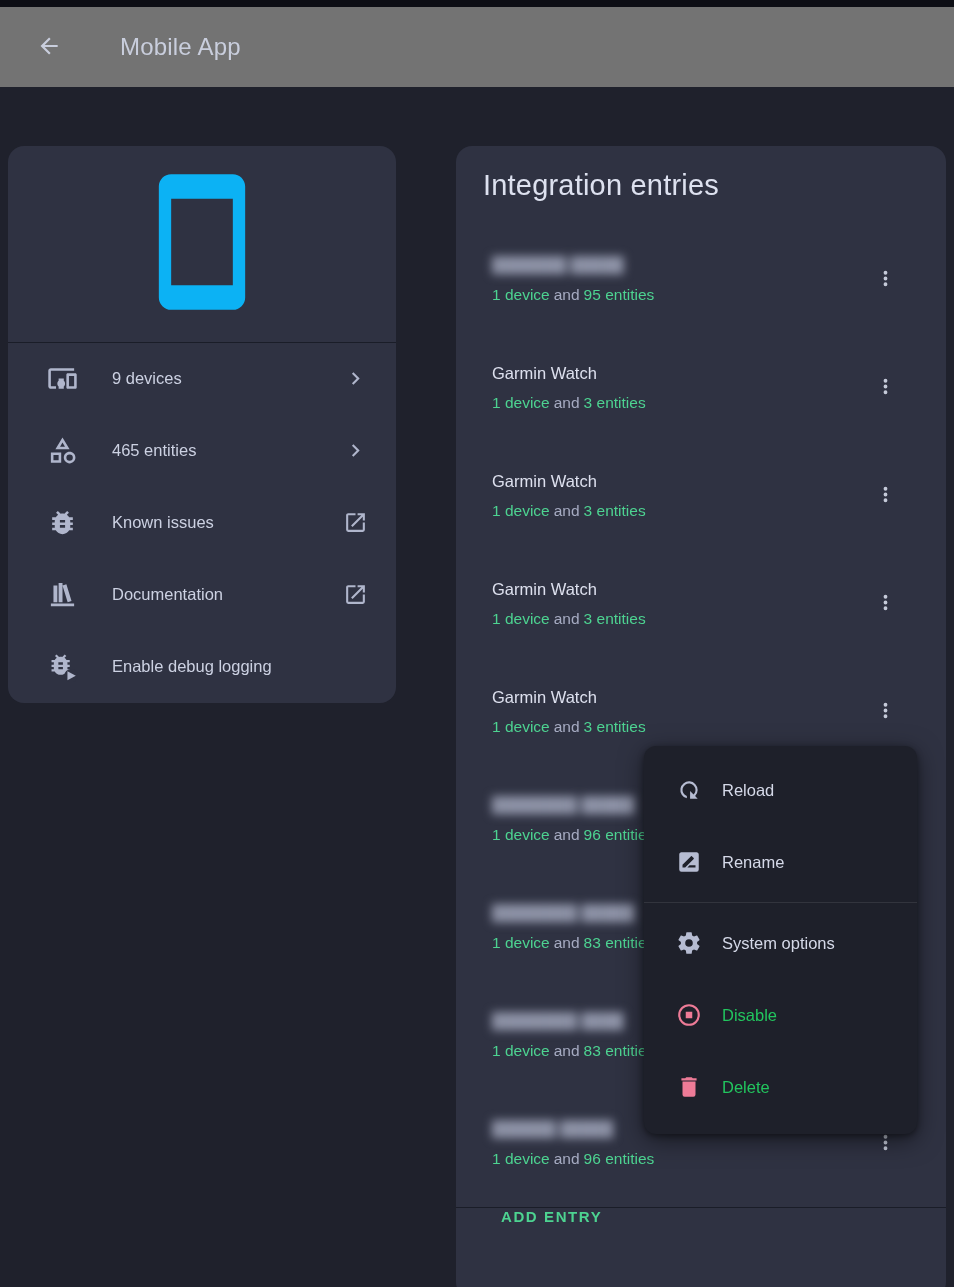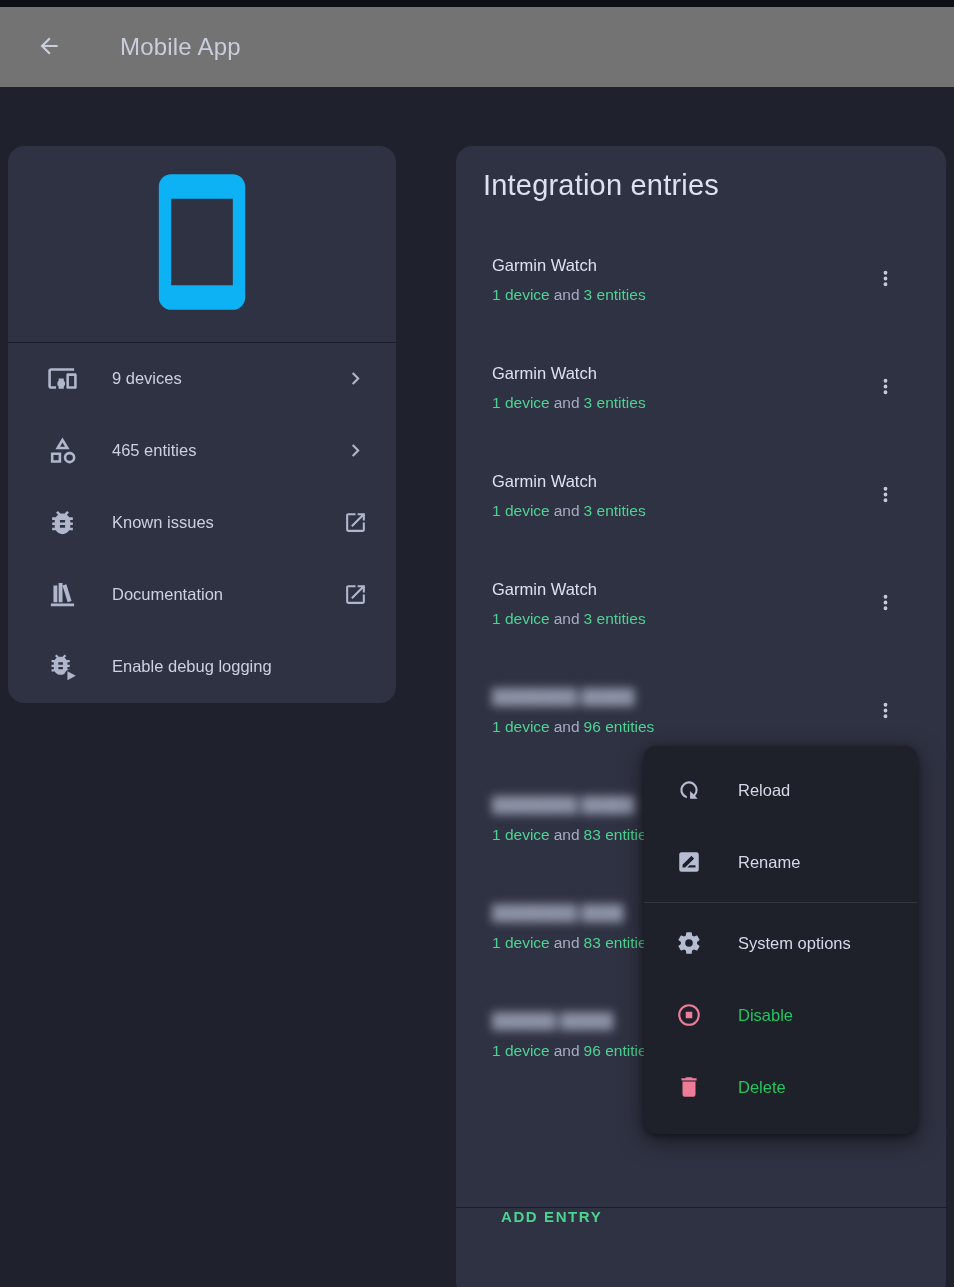--- a/index.html
+++ b/index.html
@@ -77,21 +77,21 @@
     background:#1e202a; border-radius:12px; z-index:10;
     box-shadow:0 6px 24px rgba(0,0,0,.5), 0 2px 6px rgba(0,0,0,.4);
     padding:8px 0; display:flex; flex-direction:column;
   }
   .menu-item {
     height:72px; display:flex; align-items:center; padding-left:32px;
     cursor:pointer; background:none; border:none; text-align:left; font-family:inherit;
   }
   .menu-item .mi-icon { width:26px; height:26px; flex:0 0 auto; display:flex; align-items:center; justify-content:center; }
   .menu-item .mi-icon svg { width:26px; height:26px; fill:#b6bcd2; }
-  .menu-item .mi-label { margin-left:36px; font-size:16.5px; color:#d5d9e8;text-align:center; }
+  .menu-item .mi-label { margin-left:20px; font-size:16.5px; color:#d5d9e8;text-align:center; }
   .menu-item.danger .mi-icon svg { fill:#ee7b97; }
   .menu-item.danger .mi-label { color:#22c55e; }
   .menu-divider { height:1px; background:rgba(255,255,255,.09); margin:4px 0; }
 </style>
 </head>
 <body>
 
 <svg width="0" height="0" style="position:absolute">
   <defs>
     <path id="p-arrow-left" d="M20,11V13H8L13.5,18.5L12.08,19.92L4.16,12L12.08,4.08L13.5,5.5L8,11H20Z"></path>
@@ -183,20 +183,31 @@
     </div>
 
   </div>
 </section>
 
 <section class="card entries-card">
   <h2 class="entries-title">Integration entries</h2>
 
   <div class="entries-list">
 
+    <div class="entry">
+      <div class="entry-name" data-redacted="true">███████ █████</div>
+      <div class="entry-sub">
+        <span class="lnk">1 device</span><span class="conj">and</span><span class="lnk">95 entities</span>
+      </div>
+      <button class="dots-btn">
+          <span><svg viewBox="0 0 24 24">
+              <use href="#p-dots"></use>
+            </svg></span>
+        </button>
+    </div>
 
     <div class="entry">
       <div class="entry-name" data-redacted="false">Garmin Watch</div>
       <div class="entry-sub">
         <span class="lnk">1 device</span><span class="conj">and</span><span class="lnk">3 entities</span>
       </div>
       <button class="dots-btn">
           <span><svg viewBox="0 0 24 24">
               <use href="#p-dots"></use>
             </svg></span>

